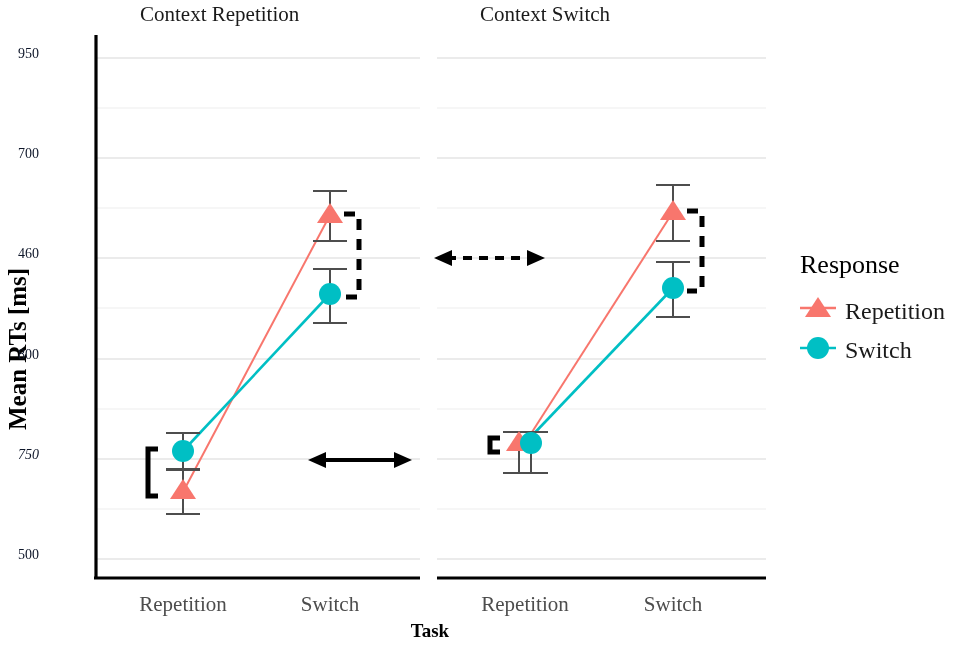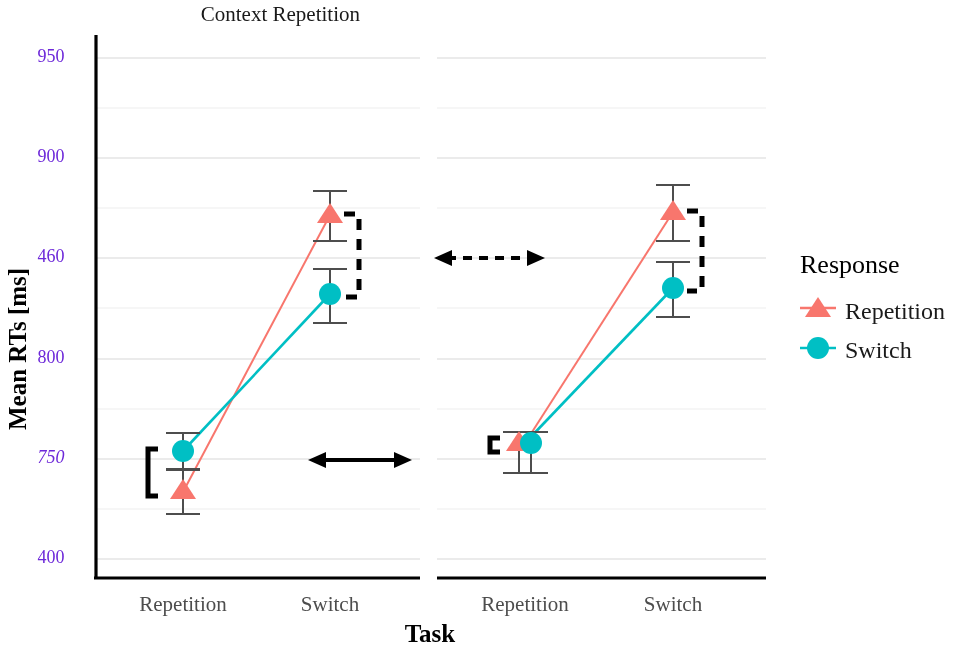--- a/index.html
+++ b/index.html
@@ -18,44 +18,44 @@
     position: absolute;
     left: 0; top: 0;
     width: 968px;
     height: 655px;
   }
   .panel-title {
     position: absolute;
     font-family: "Liberation Serif", serif;
     font-size: 21px;
     color: #1a1a1a;
-    text-align: right;
+    text-align: left;
     white-space: nowrap;
   }
   .axis-tick-label {
     position: absolute;
     font-family: "Liberation Serif", serif;
-    font-size: 18px;
-    color: #6d28d9;
-    text-align: center;
+    font-size: 14px;
+    color: #0f172a;
+    text-align: left;
     white-space: nowrap;
   }
   .x-tick-label {
     position: absolute;
     font-family: "Liberation Serif", serif;
     font-size: 21px;
     color: #4d4d4d;
     text-align: center;
     white-space: nowrap;
   }
   .axis-title-x {
     position: absolute;
     font-family: "Liberation Serif", serif;
     font-weight: bold;
-    font-size: 25px;
+    font-size: 19px;
     color: #000000;
     text-align: center;
     white-space: nowrap;
   }
   .axis-title-y {
     position: absolute;
     font-family: "Liberation Serif", serif;
     font-weight: bold;
     font-size: 25px;
     color: #000000;
@@ -78,29 +78,30 @@
     white-space: nowrap;
   }
   svg { display: block; }
 </style>
 </head>
 <body>
 
 <div id="figure">
 
   <div class="panel-title" style="left:140px; top:2px; width:220px;">Context Repetition</div>
+  <div class="panel-title" style="left:480px; top:2px; width:220px;">Context Switch</div>
 
   <div class="axis-title-y" style="left:4px; top:430px;">Mean RTs [ms]</div>
 
   <div class="axis-tick-label" style="left:18px; top:46px; width:66px;">950</div>
-  <div class="axis-tick-label" style="left:18px; top:146px; width:66px;">900</div>
+  <div class="axis-tick-label" style="left:18px; top:146px; width:66px;">700</div>
   <div class="axis-tick-label" style="left:18px; top:246px; width:66px;">460</div>
   <div class="axis-tick-label" style="left:18px; top:347px; width:66px;">800</div>
   <div class="axis-tick-label" style="left:18px; top:447px; width:66px;font-style:italic;">750</div>
-  <div class="axis-tick-label" style="left:18px; top:547px; width:66px;">400</div>
+  <div class="axis-tick-label" style="left:18px; top:547px; width:66px;">500</div>
 
   <div class="x-tick-label" style="left:113px; top:592px; width:140px;">Repetition</div>
   <div class="x-tick-label" style="left:262px; top:592px; width:136px;">Switch</div>
   <div class="x-tick-label" style="left:455px; top:592px; width:140px;">Repetition</div>
   <div class="x-tick-label" style="left:605px; top:592px; width:136px;">Switch</div>
 
   <div class="axis-title-x" style="left:360px; top:620px; width:140px;">Task</div>
 
   <div class="legend-title" style="left:800px; top:250px;">Response</div>
 

